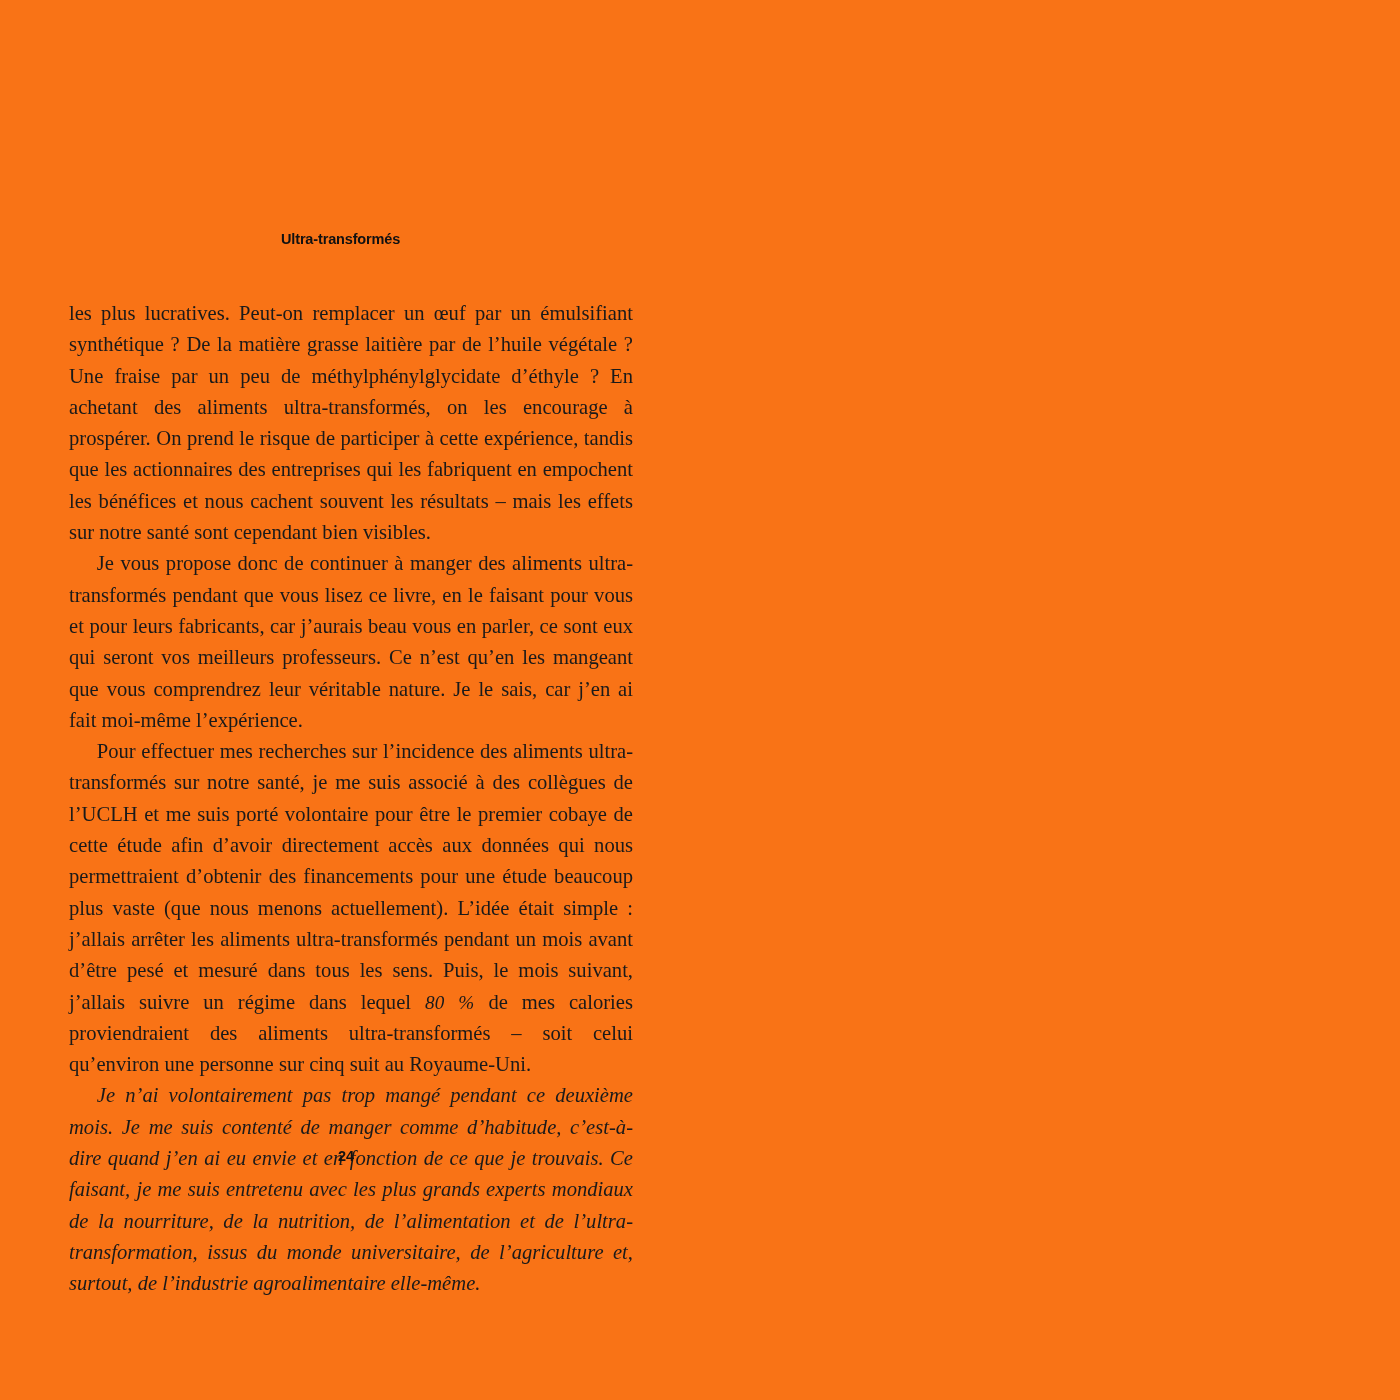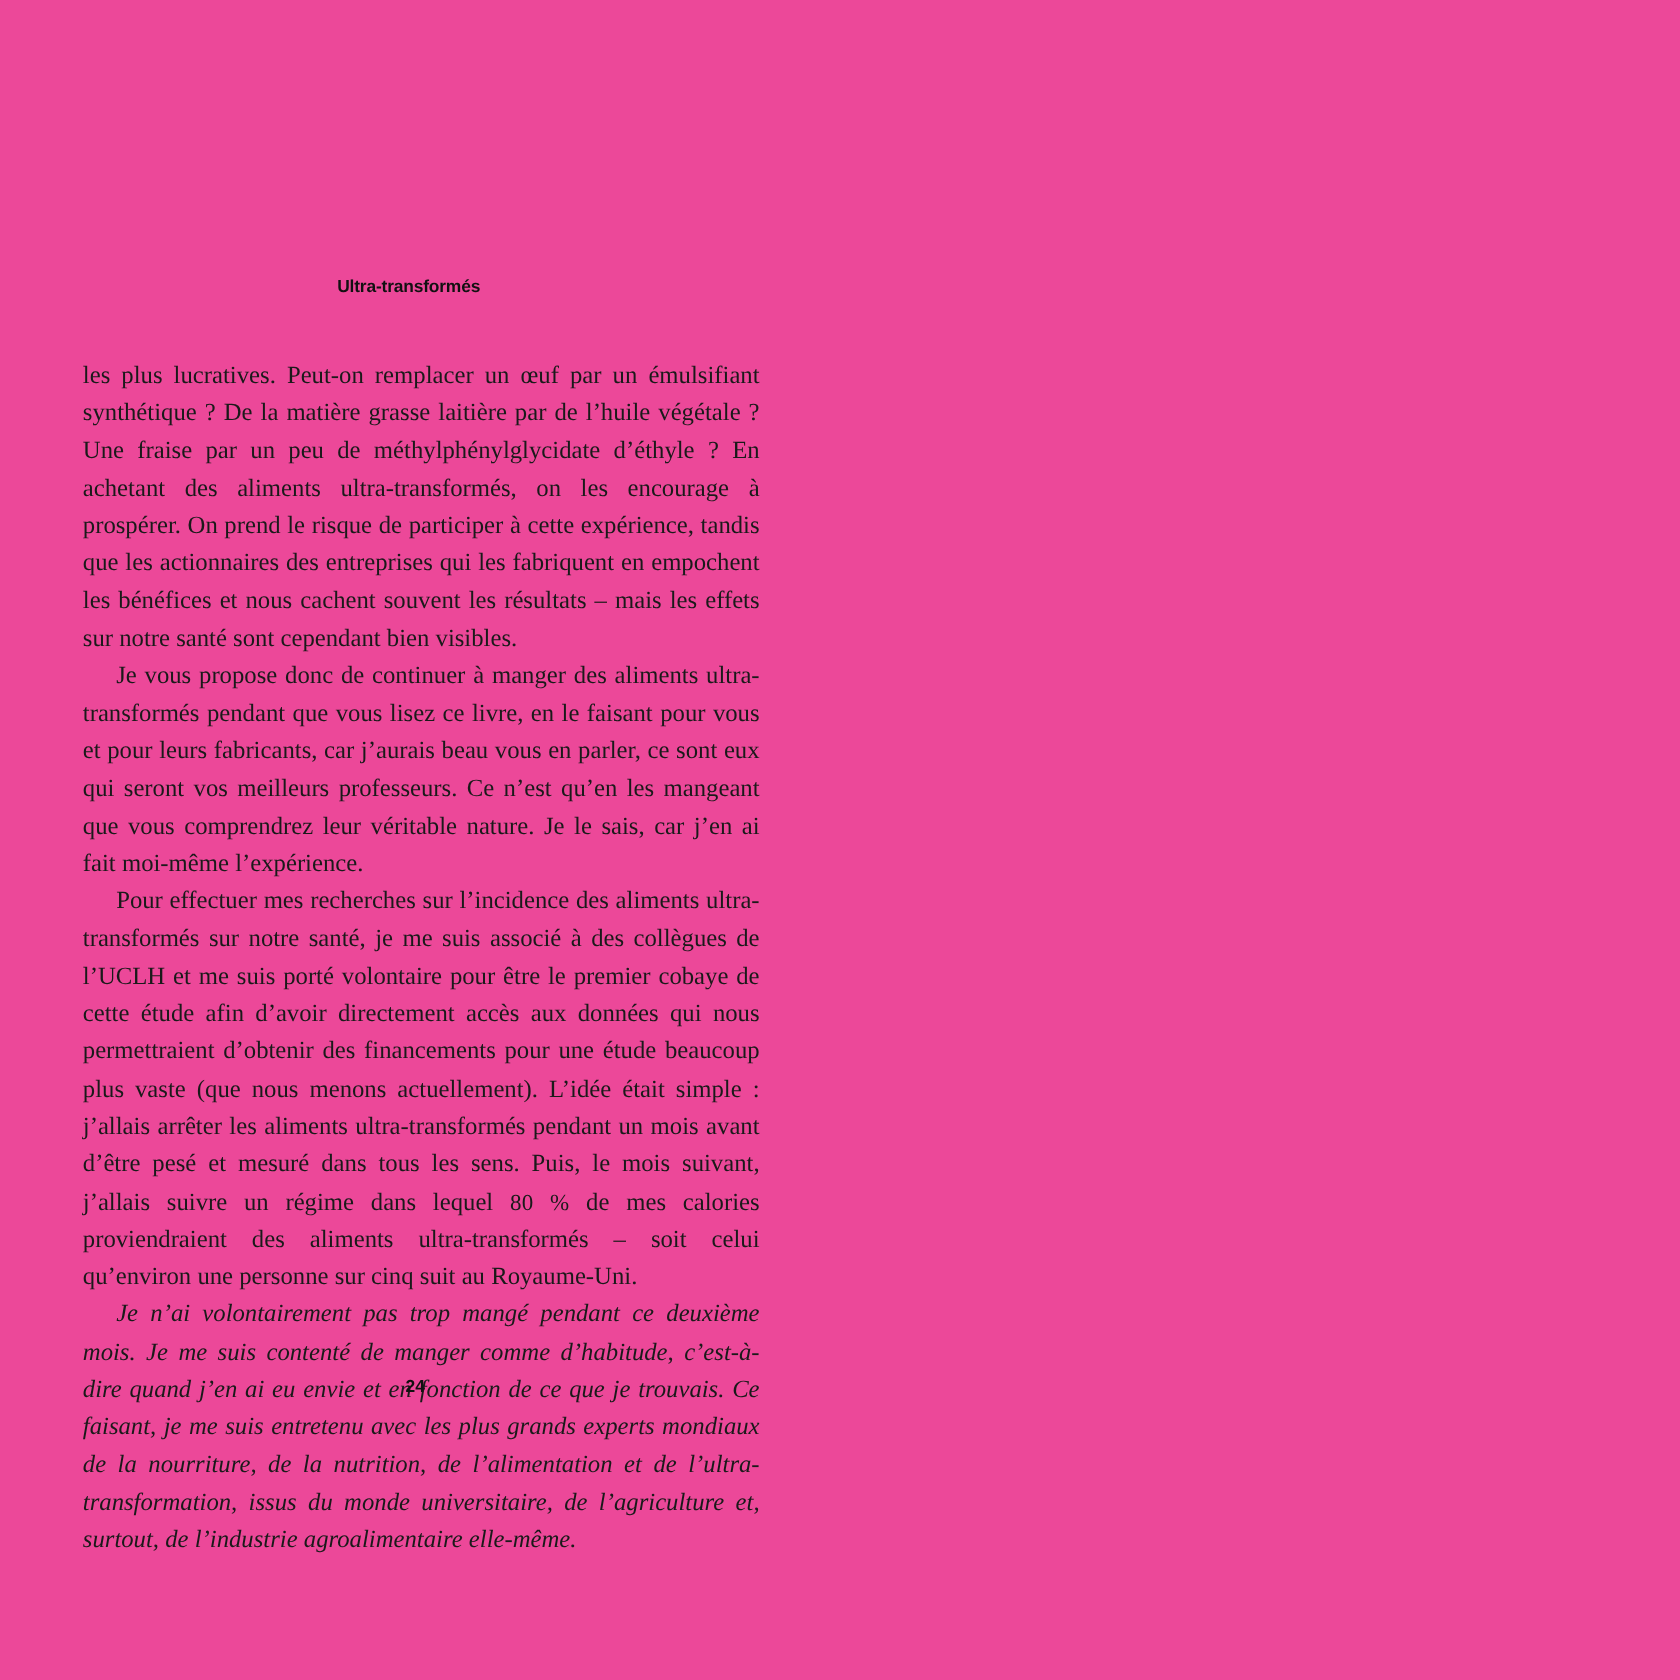--- a/index.html
+++ b/index.html
@@ -13,21 +13,21 @@
     height: 1400px;
     font-family: "Liberation Serif", "DejaVu Serif", serif;
     color: #1a1a1a;
     overflow: hidden;
   }
 
   .spread {
     position: relative;
     width: 1400px;
     height: 1400px;
-    background: #ec4899;
+    background: #f97316;
     display: flex;
     flex-direction: row;
     justify-content: space-between;
   }
 
   .page {
     position: relative;
     width: 700px;
     height: 1400px;
     box-sizing: border-box;
@@ -72,20 +72,21 @@
     text-indent: 1.35em;
   }
   .textblock p:last-child {
     text-align: justify;
     font-style: italic;
   }
 
   .oldstyle {
     font-size: 0.93em;
     letter-spacing: 0.2px;
+    font-style: italic;
   }
 
   
   .folio {
     position: absolute;
     top: 1148px;
     font-family: "Liberation Sans", "DejaVu Sans", sans-serif;
     font-weight: bold;
     font-size: 14.5px;
     color: #111111;

